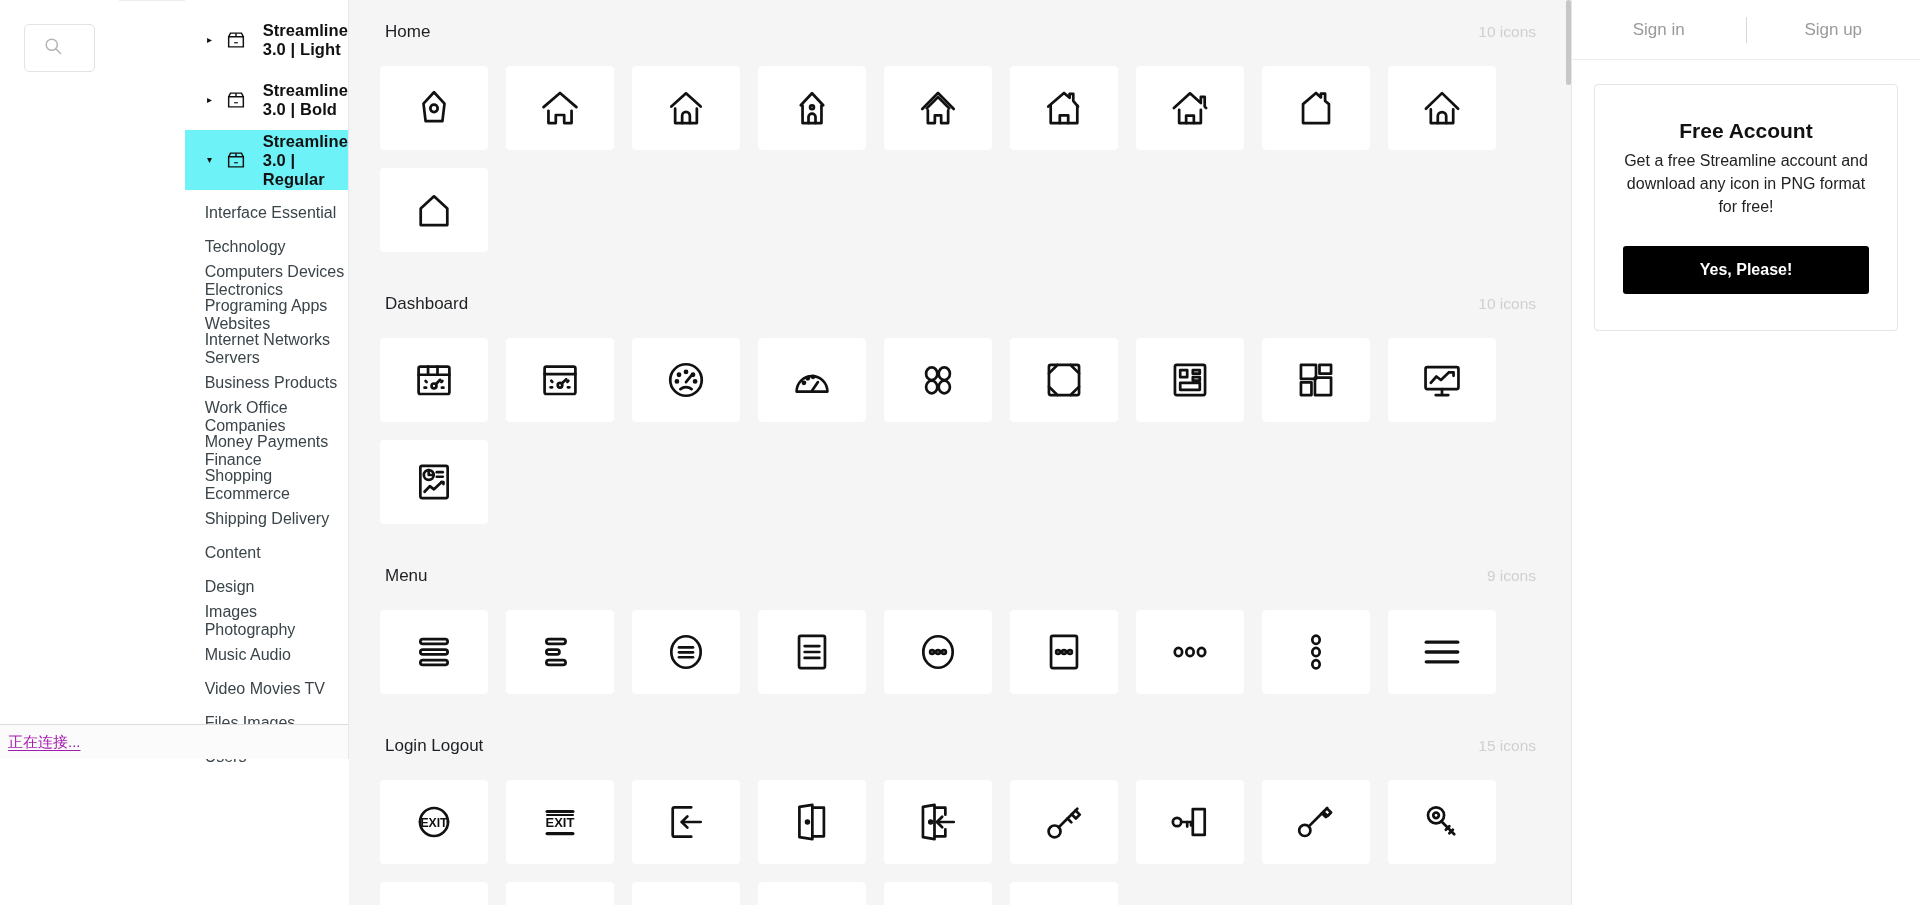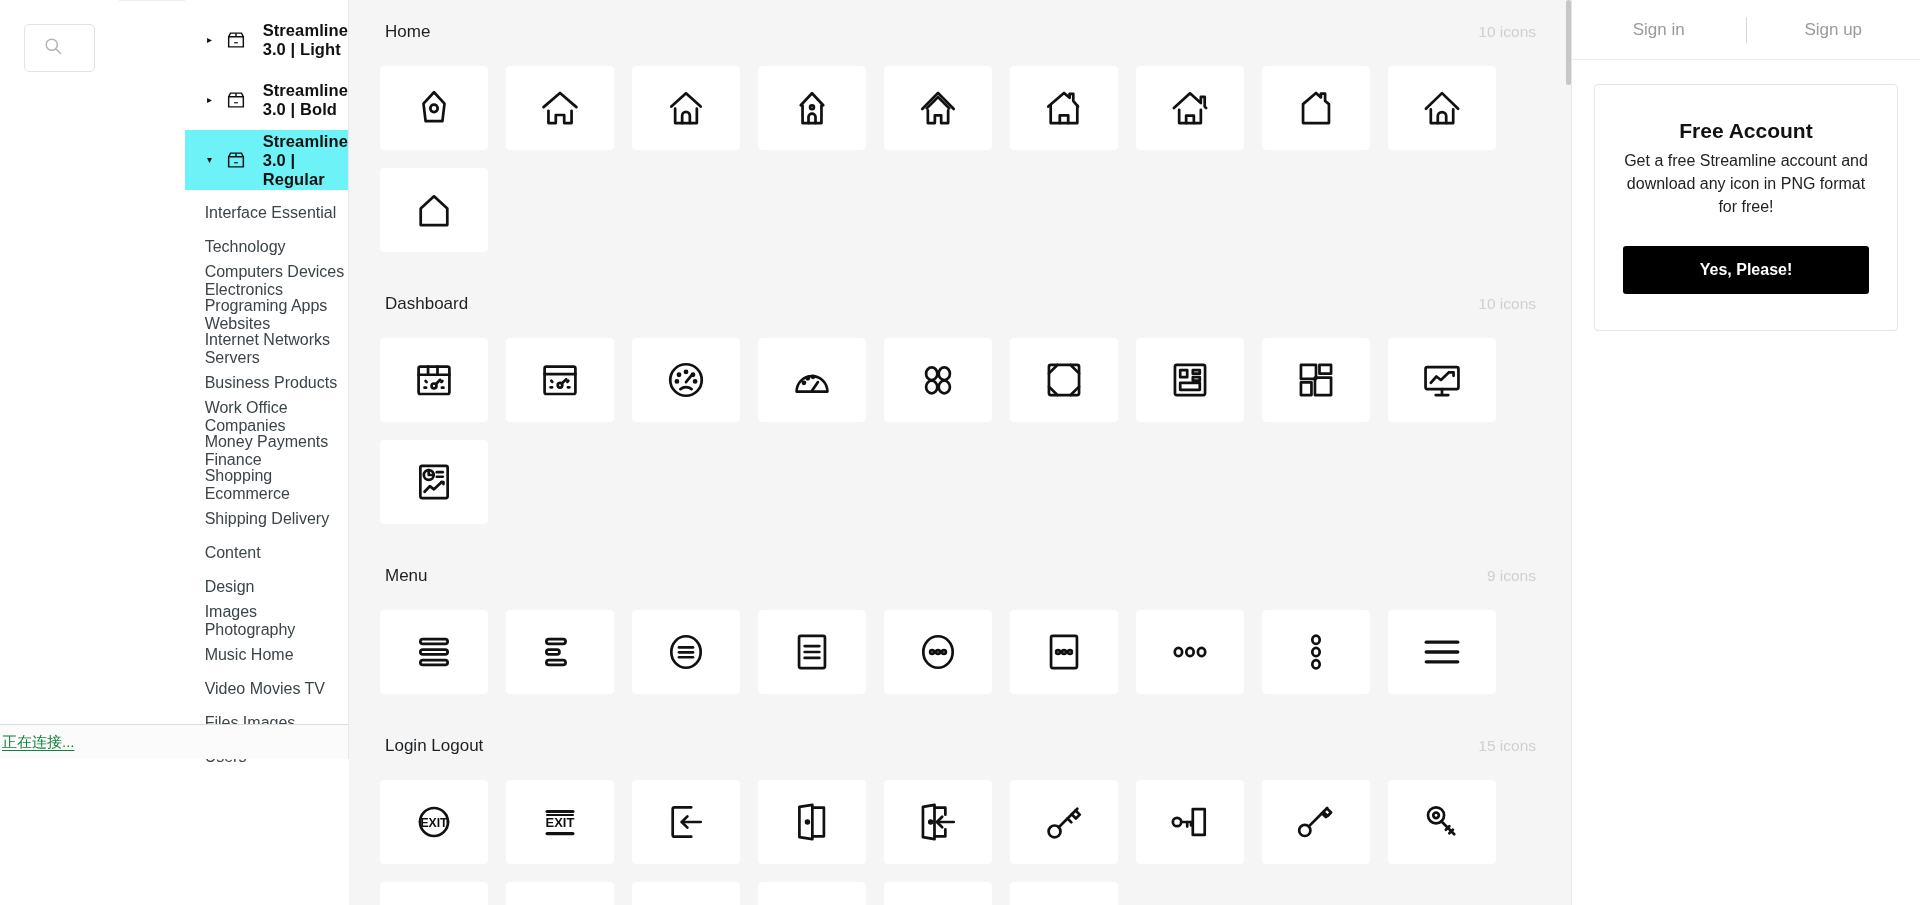--- a/index.html
+++ b/index.html
@@ -49,22 +49,22 @@
   }
   .cat-list { padding-top: 6px; overflow: hidden; }
   .cat-item {
     height: 34px; display: flex; align-items: center;
     padding-left: 20px; font-size: 16px; color: #3a4449; cursor: pointer;
   }
 
   .statusbar {
     position: absolute; left: 0; bottom: 0; width: 348px; height: 35px;
     border-top: 1px solid #dcdcdc; background: #fbfbfb;
-    display: flex; align-items: center; padding-left: 2px;
-    font-size: 15px; color: #15803d;
+    display: flex; align-items: center; padding-left: 8px;
+    font-size: 15px; color: #a21caf;
   }
   .statusbar span { text-decoration: underline; text-underline-offset: 3px; }
 
   
   .main {
     flex: 1 1 auto; background: #f5f5f5; position: relative;
     overflow: hidden; height: 905px;
   }
   .section { padding: 0 30px 0 30px; }
   .section-head {
@@ -192,21 +192,21 @@
           <div class="cat-item">Programing Apps Websites</div>
           <div class="cat-item">Internet Networks Servers</div>
           <div class="cat-item">Business Products</div>
           <div class="cat-item">Work Office Companies</div>
           <div class="cat-item">Money Payments Finance</div>
           <div class="cat-item">Shopping Ecommerce</div>
           <div class="cat-item">Shipping Delivery</div>
           <div class="cat-item">Content</div>
           <div class="cat-item">Design</div>
           <div class="cat-item">Images Photography</div>
-          <div class="cat-item">Music Home</div>
+          <div class="cat-item">Music Audio</div>
           <div class="cat-item">Video Movies TV</div>
           <div class="cat-item">Files Images</div>
           <div class="cat-item">Users</div>
         </div>
     </div>
 
     <div class="statusbar">
       <span>正在连接...</span>
     </div>
   </aside>

